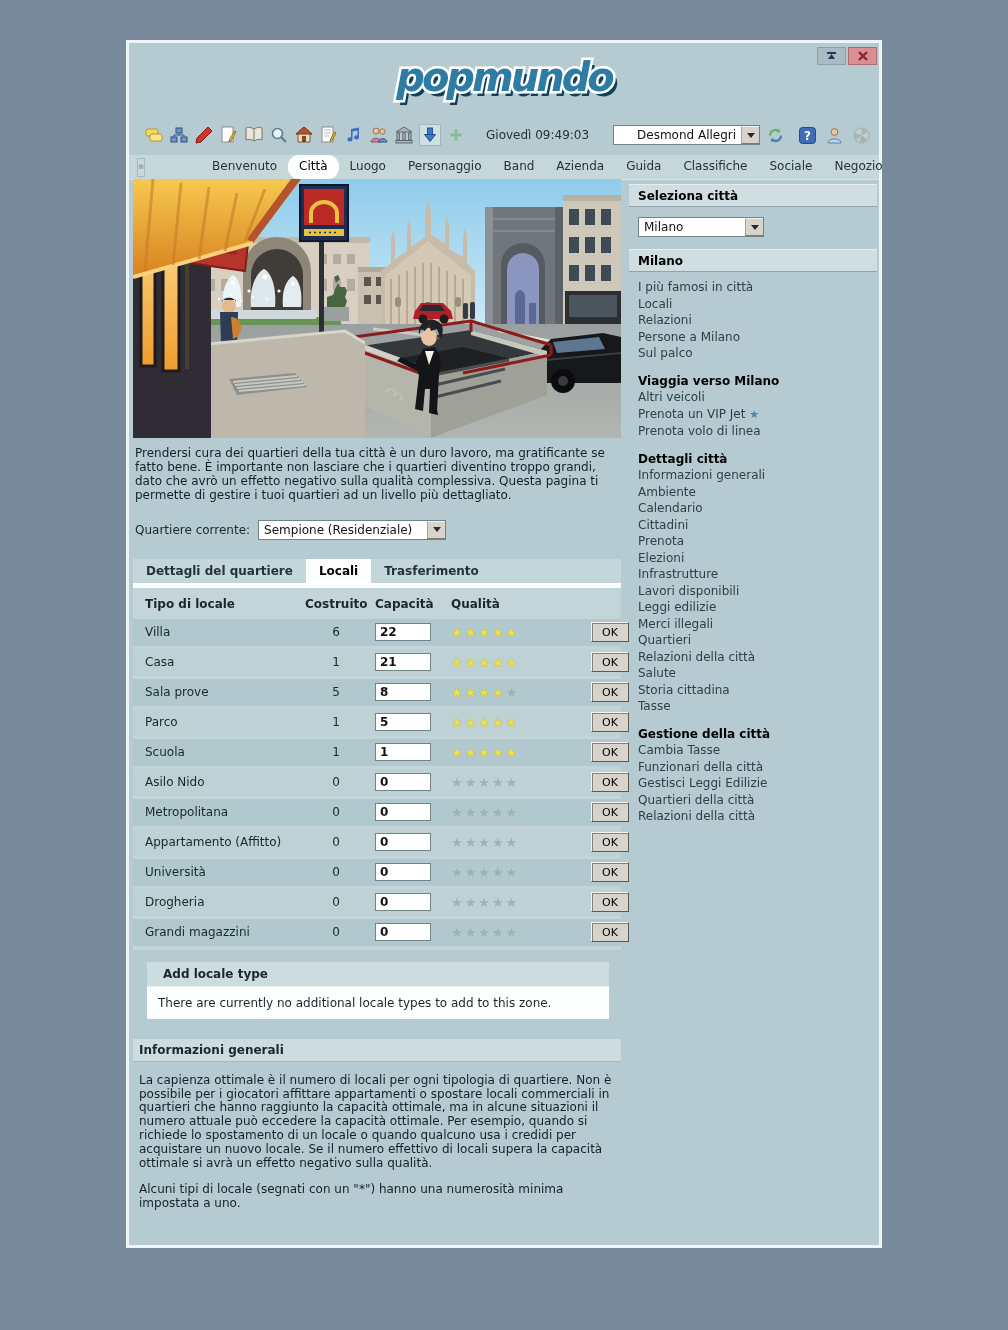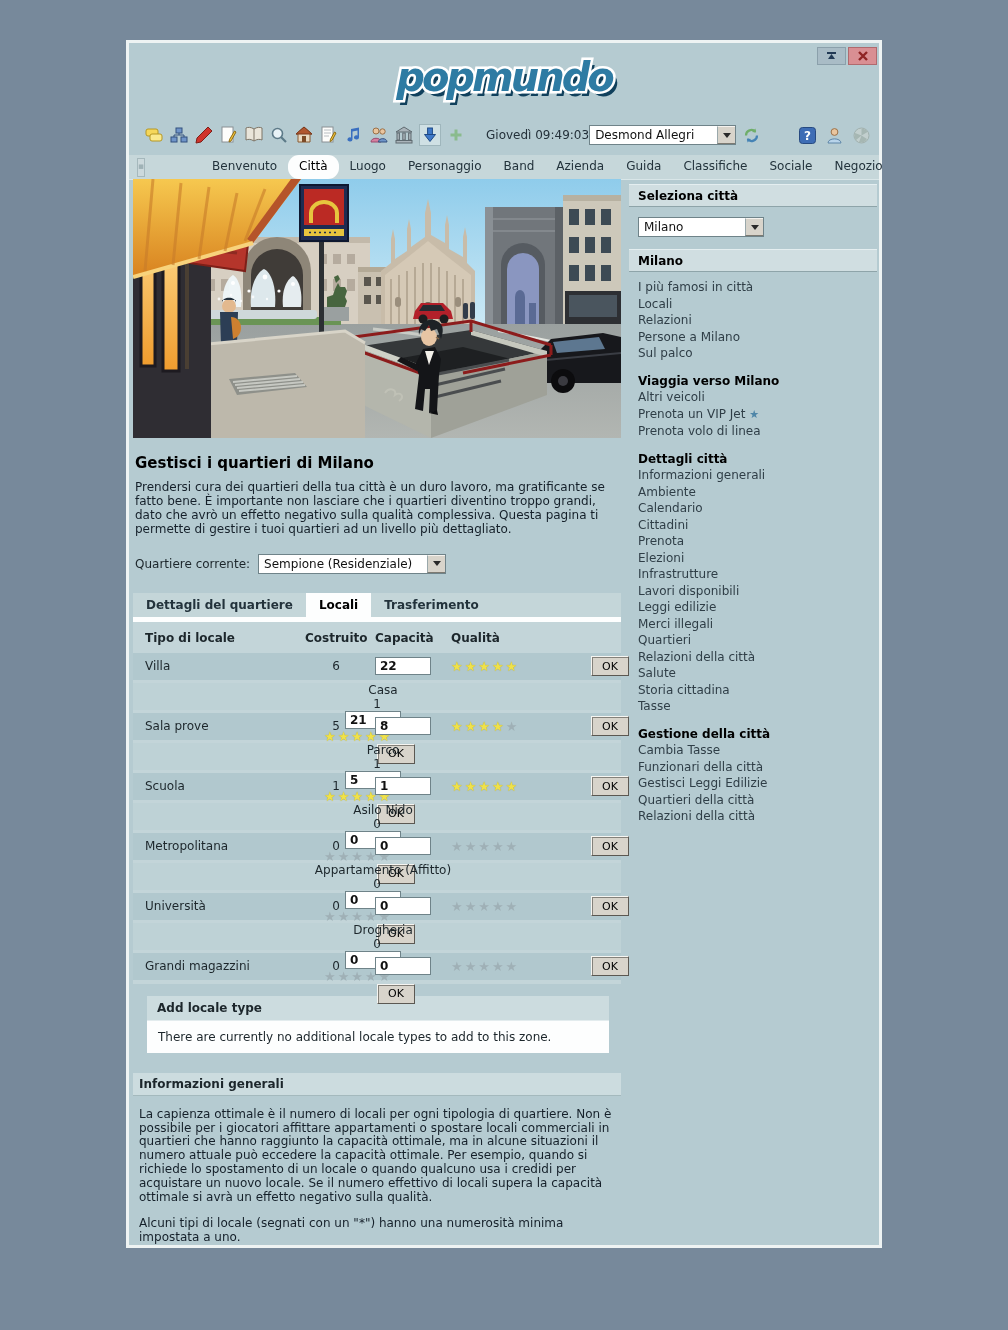--- a/index.html
+++ b/index.html
@@ -28,21 +28,21 @@
   .winbtn.close{left:719px;background:#d98f93;border-color:#b06a6e;}
   
   .toolbar{
     position:absolute;left:0;top:76px;width:750px;height:32px;
     display:flex;align-items:center;
   }
   .tb-icons{display:flex;align-items:center;gap:5px;margin-left:15px;}
   .tb-ic{width:20px;height:20px;display:flex;align-items:center;justify-content:center;cursor:pointer;}
   .tb-ic.pressed{background:#cfe0e4;border:1px solid #9fb6bc;width:20px;height:20px;}
   .tb-date{margin-left:20px;font-size:12px;color:#24313a;white-space:nowrap;}
-  .tb-sel{}
+  .tb-sel{margin-left:24px;text-align:right;}
   .tb-refresh{margin-left:7px;cursor:pointer;display:flex;}
   .tb-right{margin-left:auto;margin-right:8px;display:flex;align-items:center;gap:7px;}
   
   .sel{
     display:inline-flex;align-items:stretch;background:#fff;
     border:1px solid #6f8389;height:20px;cursor:pointer;box-sizing:border-box;
   }
   .sel .val{font-size:12px;padding:2px 5px 0 5px;white-space:nowrap;color:#111;}
   .sel .btn{
     width:17px;background:#d8d4cb;border-left:1px solid #9aa8ab;
@@ -76,42 +76,42 @@
   .district-row .lbl{margin-right:8px;}
   
   .tabstrip{margin-top:19px;background:#c4d6d9;height:24px;display:flex;border-bottom:5px solid #fdfefe;}
   .tab{font-size:12px;font-weight:bold;color:#23333c;padding:5px 13px 0 13px;cursor:pointer;white-space:nowrap;}
   .tab.active{background:#fdfefe;color:#000;}
   
   .loctable{background:#c3d5d9;padding:2px 0 4px 0;}
   .trow{display:flex;align-items:center;height:27px;margin-top:3px;font-size:12px;}
   .trow.head{font-weight:bold;height:24px;margin-top:2px;background:transparent;}
   .trow.odd{background:#b1c8ce;}
-  .trow.even{background:#bed2d6;flex-direction:column;}
+  .trow.even{background:#bed2d6;}
   .c-name{flex:1;padding-left:12px;}
   .c-built{width:62px;text-align:center;}
   .c-cap{width:72px;padding-left:8px;}
   .c-cap-h{width:72px;padding-left:8px;}
   .c-stars{width:110px;padding-left:4px;letter-spacing:2px;font-size:13px;white-space:nowrap;}
   .star-on{color:#efe14b;text-shadow:0 0 1px #a89a10;}
   .star-off{color:#9fb0b6;}
   .c-ok{width:60px;}
   .cap-input{
     width:50px;height:16px;border:1px solid #6f8389;font-size:12px;
     font-family:"DejaVu Sans",sans-serif;padding:0 0 0 4px;background:#fff;color:#111;font-weight:bold;
   }
   .okbtn{
     width:38px;height:20px;background:#d8d4cb;color:#000;font-size:11px;
     font-family:"DejaVu Sans",sans-serif;
     border:1px solid #5b5852;border-top-color:#f6f5f1;border-left-color:#f6f5f1;
     box-shadow:1px 1px 0 #84817a inset;cursor:pointer;margin-left:30px;
   }
   
   .addloc{margin:12px 0 0 14px;width:462px;}
-  .addloc .bar{background:#ccdcdf;height:24px;font-size:12px;font-weight:bold;display:flex;align-items:center;padding-left:10px;}
+  .addloc .bar{background:#ccdcdf;height:24px;font-size:12px;font-weight:bold;display:flex;align-items:center;padding-left:16px;}
   .addloc .box{background:#fdfefe;font-size:12px;padding:9px 11px;border-top:1px solid #e3ecee;}
   
   .infosec{margin-top:20px;}
   .infosec .bar{background:#ccdcdf;border-bottom:1px solid #a4b9bd;height:22px;font-size:12px;font-weight:bold;display:flex;align-items:center;padding-left:6px;}
   .infosec p{font-size:12px;line-height:13.9px;margin:12px 2px 0 6px;color:#15202a;}
   
   .sb-strip{
     background:#d0dee1;border-bottom:1px solid #8ea4a9;border-top:1px solid #e4eef0;
     height:21px;font-size:12px;font-weight:bold;color:#000;
     display:flex;align-items:center;padding-left:9px;
@@ -496,21 +496,20 @@
 
       <g fill="#ffffff" opacity="0.8">
         <circle cx="86" cy="120" r="1.4"></circle>
           <circle cx="98" cy="116" r="1.2"></circle>
           <circle cx="108" cy="122" r="1.2"></circle>
         <circle cx="120" cy="118" r="1.4"></circle>
           <circle cx="134" cy="120" r="1.2"></circle>
       </g>
     </svg>
 
-    <h1 class="pagetitle">Gestisci i quartieri di Milano</h1>
     <p class="intro">Prendersi cura dei quartieri della tua città è un duro lavoro, ma gratificante se fatto bene. È importante non lasciare che i quartieri diventino troppo grandi, dato che avrò un effetto negativo sulla qualità complessiva. Questa pagina ti permette di gestire i tuoi quartieri ad un livello più dettagliato.</p>
 
     <div class="district-row">
       <span class="lbl">Quartiere corrente:</span>
       <div class="sel" style="width:188px;">
         <span class="val" style="flex:1;">Sempione (Residenziale)</span>
         <span class="btn"></span>
       </div>
     </div>
 

